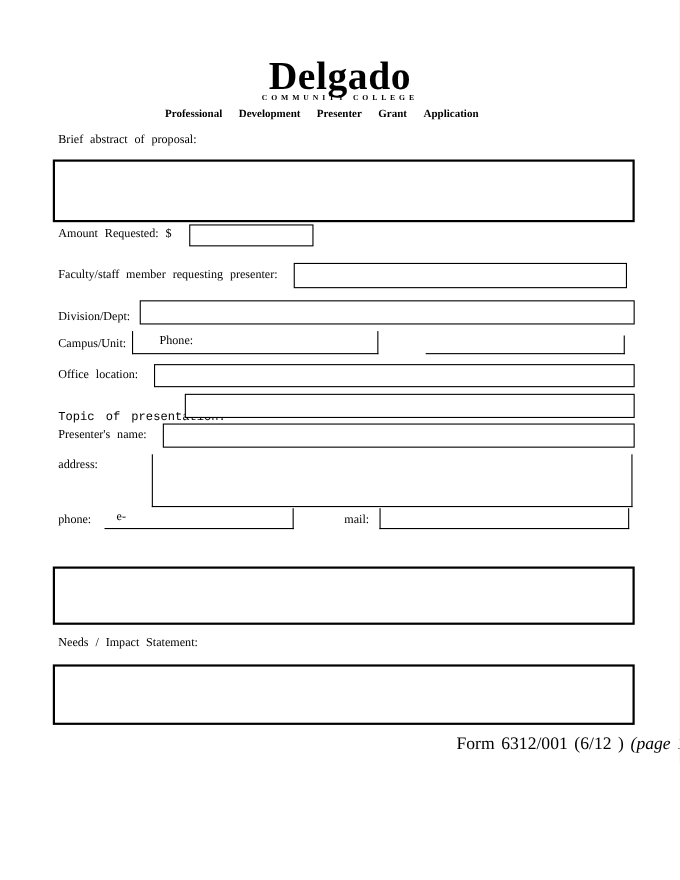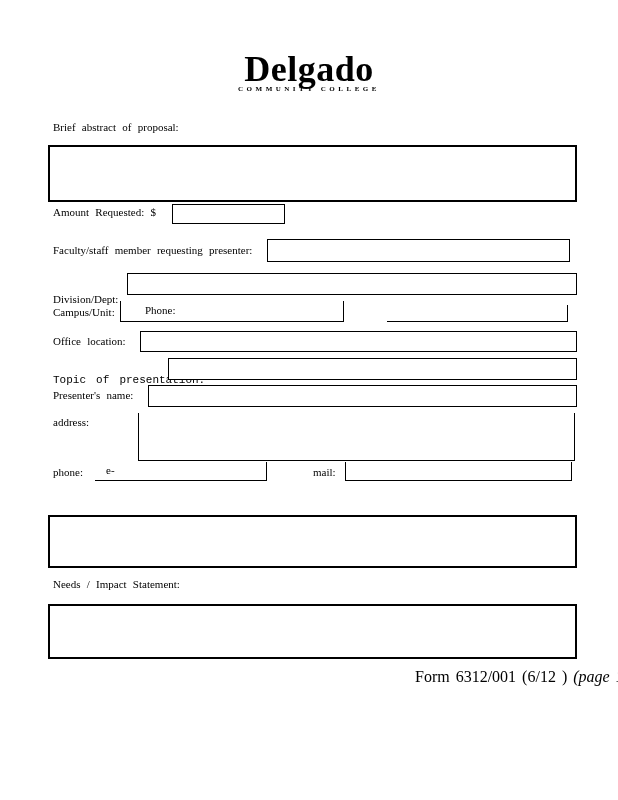--- a/index.html
+++ b/index.html
@@ -71,31 +71,38 @@
   .footer .ital { font-style: italic; }
 </style>
 </head>
 <body>
 
 <div class="page">
 
   <div class="logo-name">Delgado</div>
   <div class="logo-sub">COMMUNITY COLLEGE</div>
 
+  <div class="title-row">
+    <span>Professional</span>
+    <span>Development</span>
+    <span>Presenter</span>
+    <span>Grant</span>
+    <span>Application</span>
+  </div>
 
   <span class="label" style="left:53px; top:121px;">Brief abstract of proposal:</span>
   <div class="box box-thick" style="left:48px; top:145px; width:529px; height:57px;"></div>
 
   <span class="label" style="left:53px; top:206px;">Amount Requested: $</span>
   <div class="box" style="left:172px; top:204px; width:113px; height:20px;"></div>
 
   <span class="label" style="left:53px; top:244px;">Faculty/staff member requesting presenter:</span>
   <div class="box" style="left:267px; top:239px; width:303px; height:23px;"></div>
 
-  <span class="label" style="left:53px; top:293px;">Division/Dept:</span>
+  <span class="label" style="left:53px; top:282px;">Division/Dept:</span>
   <div class="box" style="left:127px; top:273px; width:450px; height:22px;"></div>
 
   <span class="label" style="left:53px; top:306px;">Campus/Unit:</span>
   <div class="line-lbr" style="left:120px; top:301px; width:224px; height:21px;">
     <span class="inline-txt" style="padding:3px 0 0 24px;">Phone:</span>
   </div>
   <div class="line-br" style="left:387px; top:305px; width:181px; height:17px;"></div>
 
   <span class="label" style="left:53px; top:335px;">Office location:</span>
   <div class="box" style="left:140px; top:331px; width:437px; height:21px;"></div>

